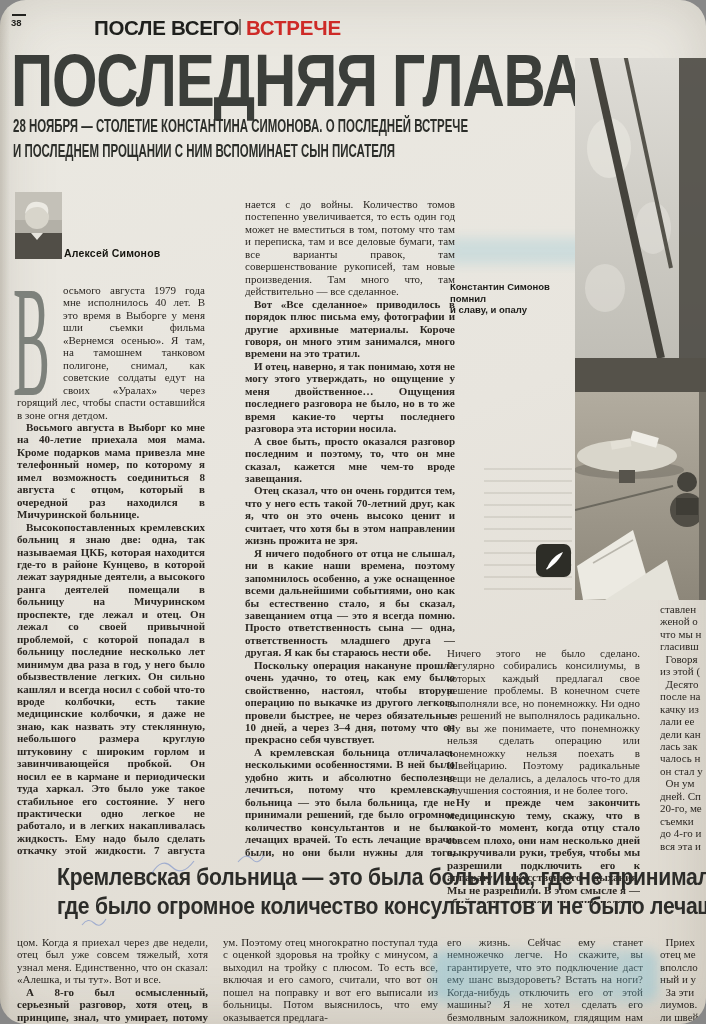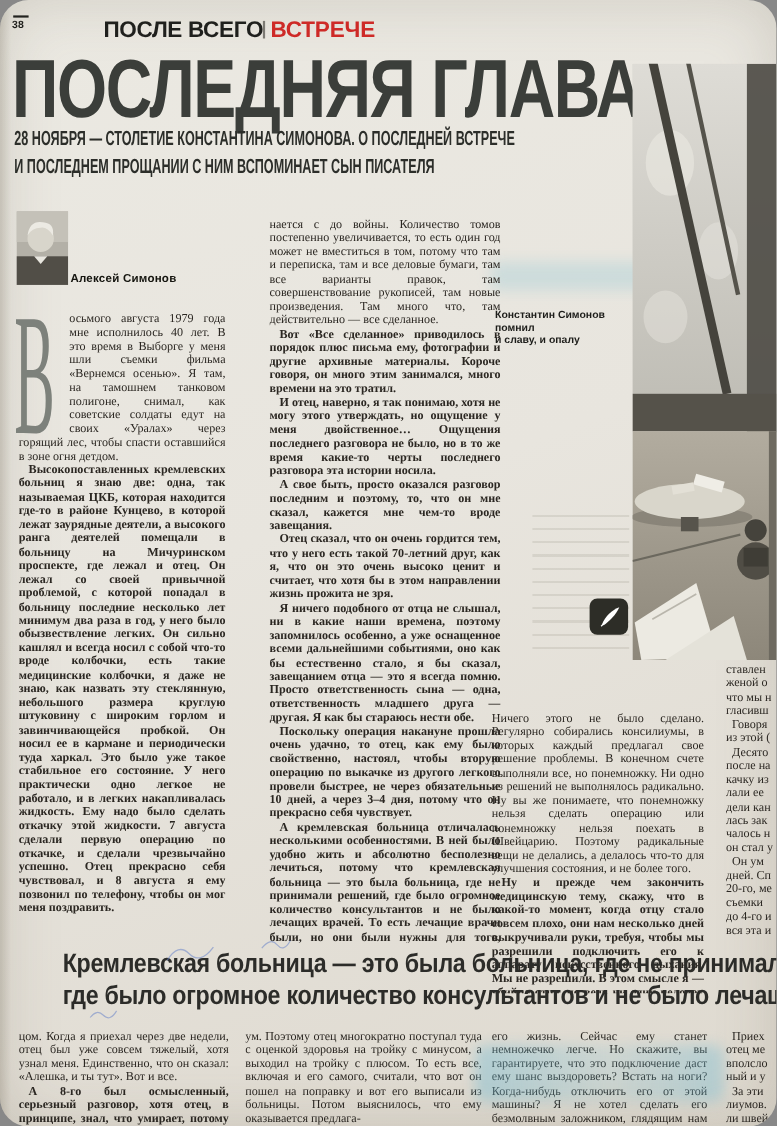--- a/index.html
+++ b/index.html
@@ -91,20 +91,21 @@
     <rect x="0" y="41" width="47" height="26" fill="#514e47"></rect>
     <path d="M16 41 L22 48 L28 41 Z" fill="#e8e6df"></path>
   </svg>
   <div class="abs author-name sans">Алексей Симонов</div>
 
   <div class="abs dropcap">В</div>
 
   <div class="abs col" id="col1">
     <div class="dropcap-space"></div>
     <p>осьмого августа 1979 года мне исполнилось 40 лет. В это время в Выборге у меня шли съемки фильма «Вернемся осенью». Я там, на тамошнем танковом полигоне, снимал, как советские солдаты едут на своих «Уралах» через горящий лес, чтобы спасти оставшийся в зоне огня детдом.</p>
+    <p class="ind">Восьмого августа в Выборг ко мне на 40-летие приехала моя мама. Кроме подарков мама привезла мне телефонный номер, по которому я имел возможность соединиться 8 августа с отцом, который в очередной раз находился в Мичуринской больнице.</p>
     <p class="ind">Высокопоставленных кремлевских больниц я знаю две: одна, так называемая ЦКБ, которая находится где-то в районе Кунцево, в которой лежат заурядные деятели, а высокого ранга деятелей помещали в больницу на Мичуринском проспекте, где лежал и отец. Он лежал со своей привычной проблемой, с которой попадал в больницу последние несколько лет минимум два раза в год, у него было обызвествление легких. Он сильно кашлял и всегда носил с собой что-то вроде колбочки, есть такие медицинские колбочки, я даже не знаю, как назвать эту стеклянную, небольшого размера круглую штуковину с широким горлом и завинчивающейся пробкой. Он носил ее в кармане и периодически туда харкал. Это было уже такое стабильное его состояние. У него практически одно легкое не работало, и в легких накапливалась жидкость. Ему надо было сделать откачку этой жидкости. 7 августа сделали первую операцию по откачке, и сделали чрезвычайно успешно. Отец прекрасно себя чувствовал, и 8 августа я ему позвонил по телефону, чтобы он мог меня поздравить.</p>
 
   </div>
 
   <div class="abs col" id="col2">
     <p>нается с до войны. Количество томов постепенно увеличивается, то есть один год может не вместиться в том, потому что там и переписка, там и все деловые бумаги, там все варианты правок, там совершенствование рукописей, там новые произведения. Там много что, там действительно — все сделанное.</p>
     <p class="ind">Вот «Все сделанное» приводилось в порядок плюс письма ему, фотографии и другие архивные материалы. Короче говоря, он много этим занимался, много времени на это тратил.</p>
     <p class="ind">И отец, наверно, я так понимаю, хотя не могу этого утверждать, но ощущение у меня двойственное… Ощущения последнего разговора не было, но в то же время какие-то черты последнего разговора эта истории носила.</p>
     <p class="ind">А свое быть, просто оказался разговор последним и поэтому, то, что он мне сказал, кажется мне чем-то вроде завещания.</p>
     <p class="ind">Отец сказал, что он очень гордится тем, что у него есть такой 70-летний друг, как я, что он это очень высоко ценит и считает, что хотя бы в этом направлении жизнь прожита не зря.</p>

